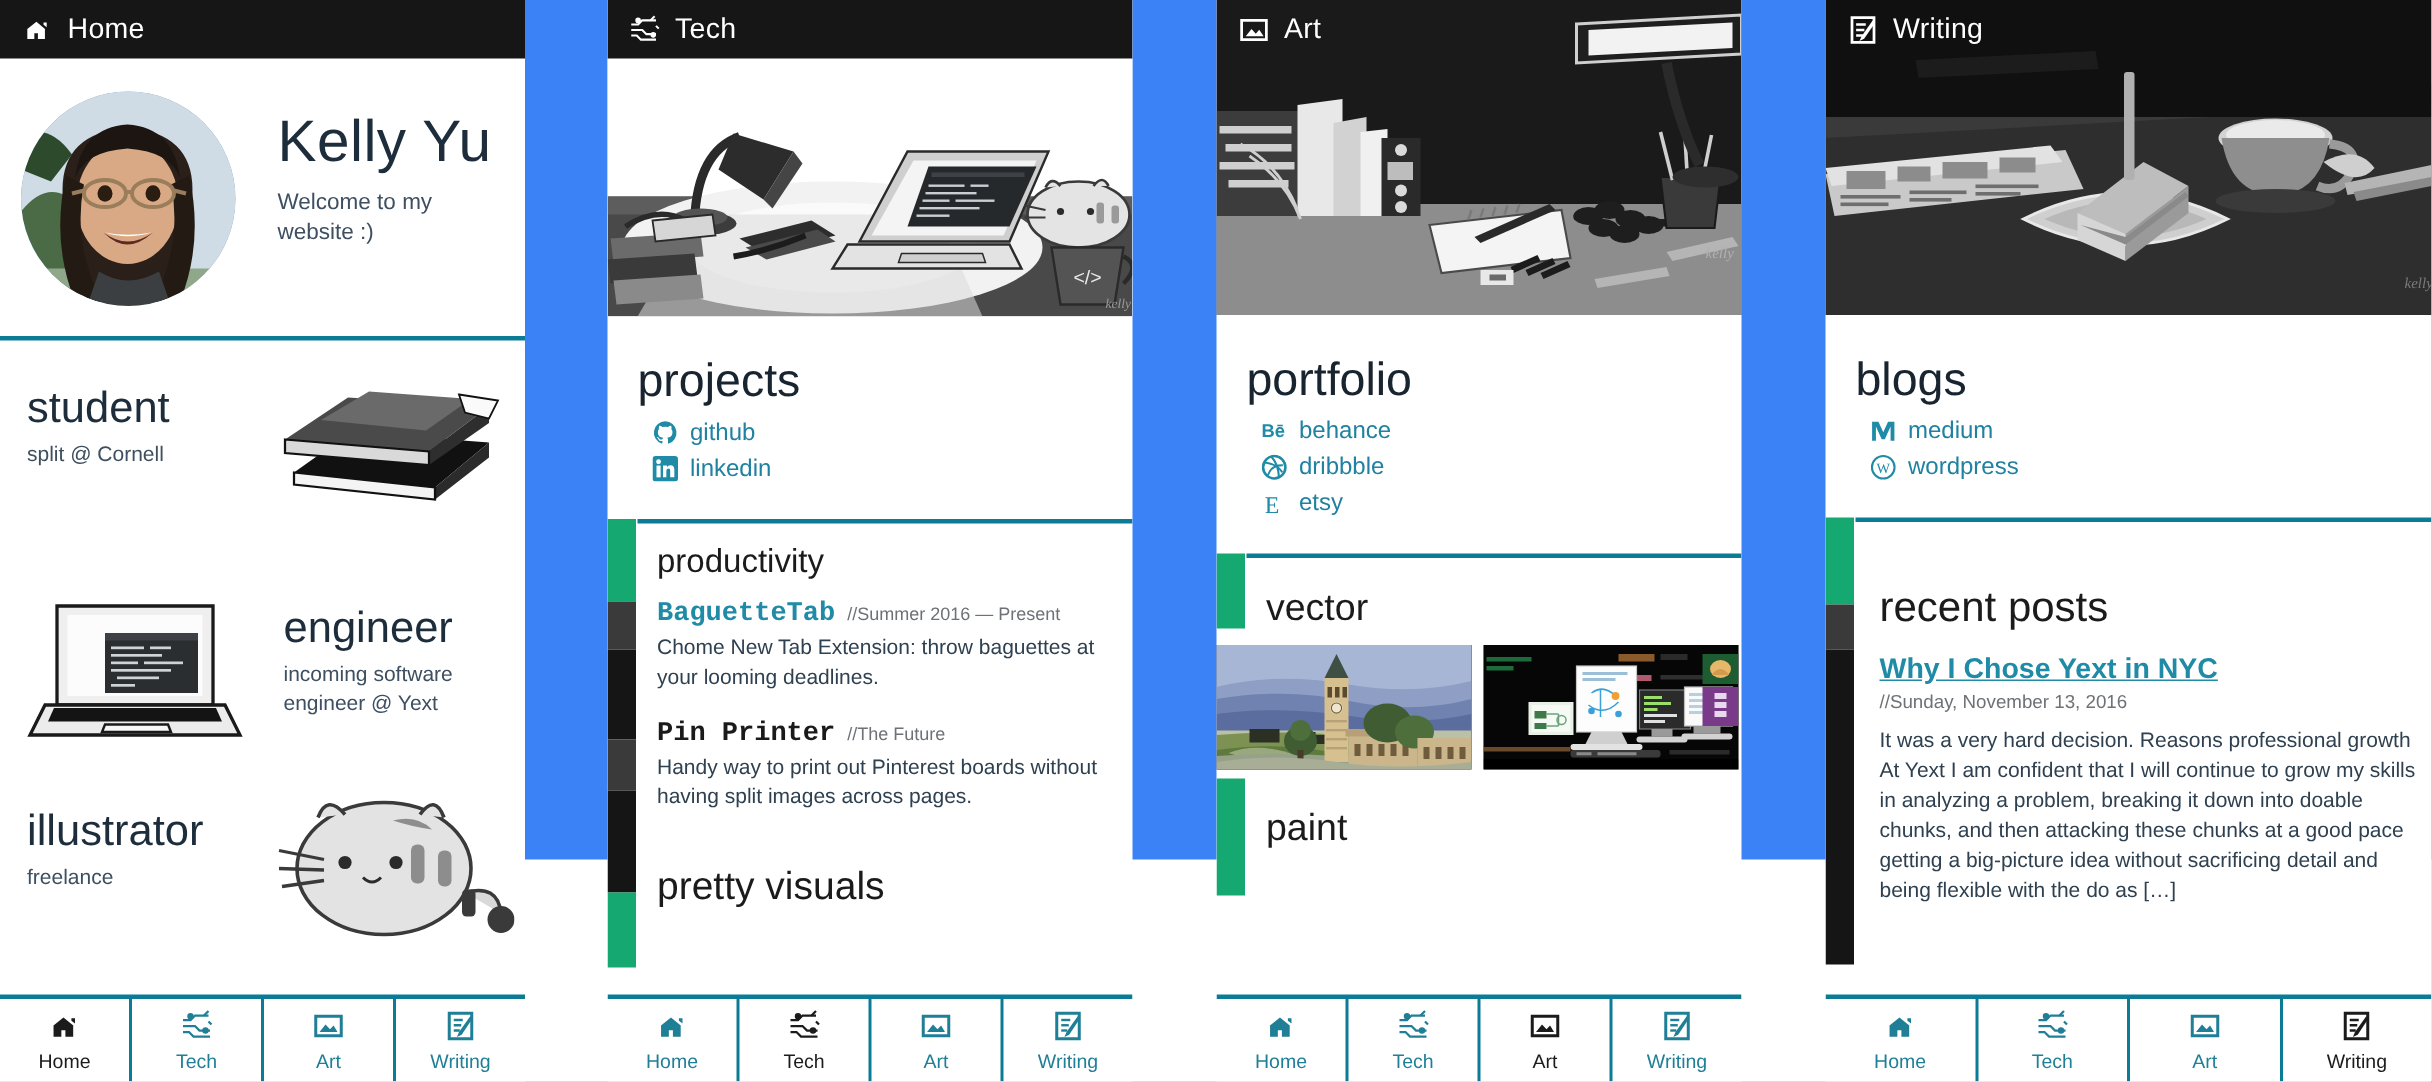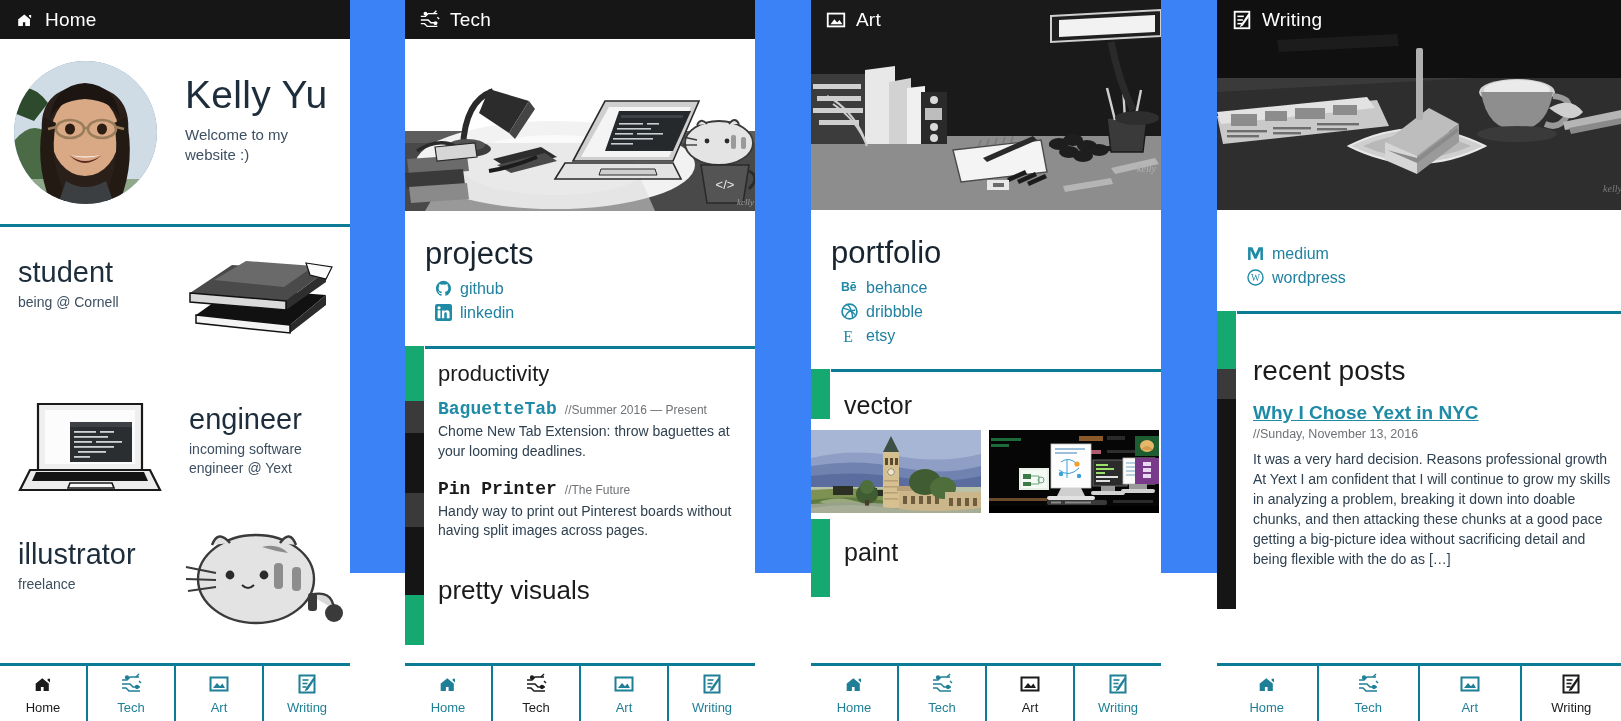--- a/index.html
+++ b/index.html
@@ -163,21 +163,21 @@
         <div class="profile-name">Kelly Yu</div>
         <div class="profile-tag">Welcome to my website :)</div>
       </div>
     </div>
 
     <div class="teal-rule"></div>
 
     <div class="role" style="margin-top:18px;">
       <div class="role-txt" style="left:18px; top:12px;">
         <div class="role-h">student</div>
-        <div class="role-s">being @ Cornell</div>
+        <div class="role-s">split @ Cornell</div>
       </div>
       <div class="role-art" style="left:186px; top:10px;">
         <svg width="150" height="80" viewBox="0 0 150 80">
           <path d="M10 60 L48 33 L140 40 L104 70 Z" fill="#111"></path>
           <path d="M104 70 L140 40 L140 50 L104 78 Z" fill="#2b2b2b"></path>
           <path d="M10 60 L104 70 L104 78 L10 68 Z" fill="#f4f4f4" stroke="#111" stroke-width="1.5"></path>
           <path d="M4 38 L46 10 L140 16 L100 46 Z" fill="#4a4a4a"></path>
           <path d="M100 46 L140 16 L140 27 L100 55 Z" fill="#2e2e2e"></path>
           <path d="M4 38 L100 46 L100 55 L4 47 Z" fill="#d9d9d9" stroke="#111" stroke-width="1.5"></path>
           <path d="M28 25 L60 6 L128 11 L98 32 Z" fill="#6a6a6a"></path>
@@ -881,20 +881,21 @@
                 <path d="M7 16h5"></path>
               </g>
               <path d="M19 5L11 16.5 9.4 20l3.4-1.6L20.6 7z" fill="#fff"></path>
             </svg>
         </span>
         <span class="tb-label">Writing</span>
       </div>
     </div>
 
     <div class="blk" style="padding-top:26px;">
+      <div class="h-big">blogs</div>
       <div class="links">
         <div class="link-row">
           <span class="lico">
             <svg viewBox="0 0 16 16">
                 <path d="M1 2 L5 2 L8 8.6 L11 2 L15 2 L15 14 L12.6 14 L12.6 5 L9 13 L7 13 L3.4 5 L3.4 14 L1 14Z" fill="#1f8ba6"></path>
               </svg>
           </span>
           <span class="ltxt">medium</span>
         </div>
         <div class="link-row">

